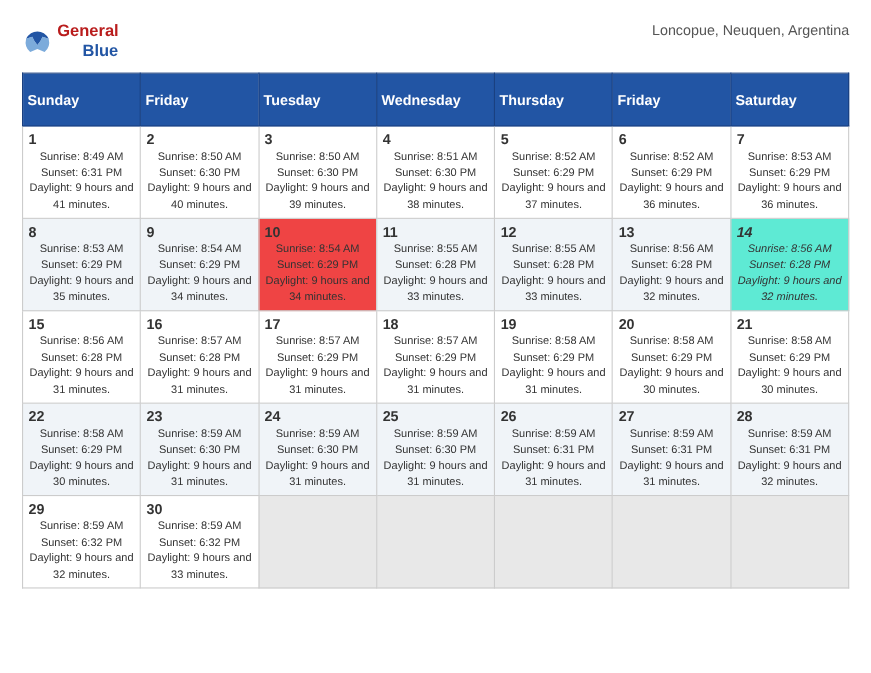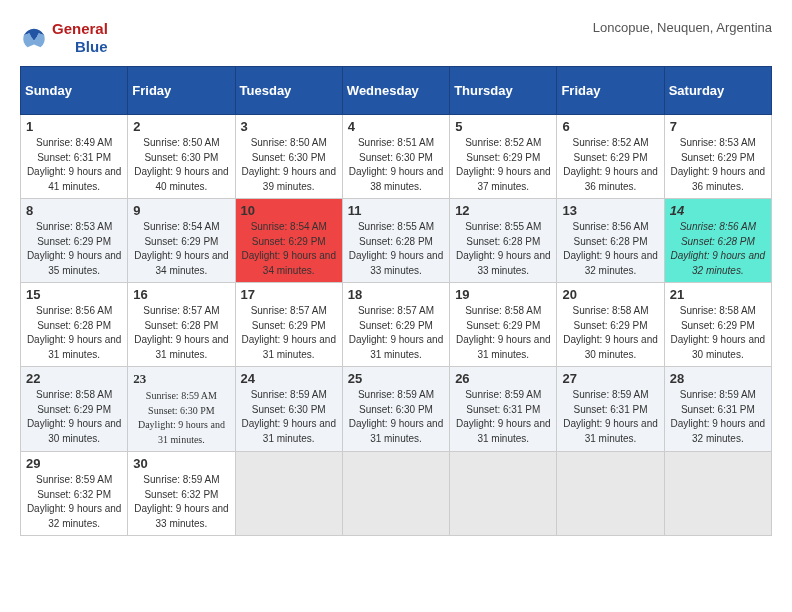--- a/index.html
+++ b/index.html
@@ -210,21 +210,21 @@
         <td>
           <span class="day-num">21</span>
           <div class="day-info">Sunrise: 8:58 AM<br>Sunset: 6:29 PM<br>Daylight: 9 hours and 30 minutes.</div>
         </td>
       </tr>
       <tr style="background: rgb(240, 244, 248);">
         <td style="background: rgb(240, 244, 248);">
           <span class="day-num">22</span>
           <div class="day-info">Sunrise: 8:58 AM<br>Sunset: 6:29 PM<br>Daylight: 9 hours and 30 minutes.</div>
         </td>
-        <td style="background: rgb(240, 244, 248); font-family: Liberation Serif, serif;">
+        <td style="background: rgb(240, 244, 248);">
           <span class="day-num">23</span>
           <div class="day-info">Sunrise: 8:59 AM<br>Sunset: 6:30 PM<br>Daylight: 9 hours and 31 minutes.</div>
         </td>
         <td style="background: rgb(240, 244, 248);">
           <span class="day-num">24</span>
           <div class="day-info">Sunrise: 8:59 AM<br>Sunset: 6:30 PM<br>Daylight: 9 hours and 31 minutes.</div>
         </td>
         <td style="background: rgb(240, 244, 248);">
           <span class="day-num">25</span>
           <div class="day-info">Sunrise: 8:59 AM<br>Sunset: 6:30 PM<br>Daylight: 9 hours and 31 minutes.</div>

